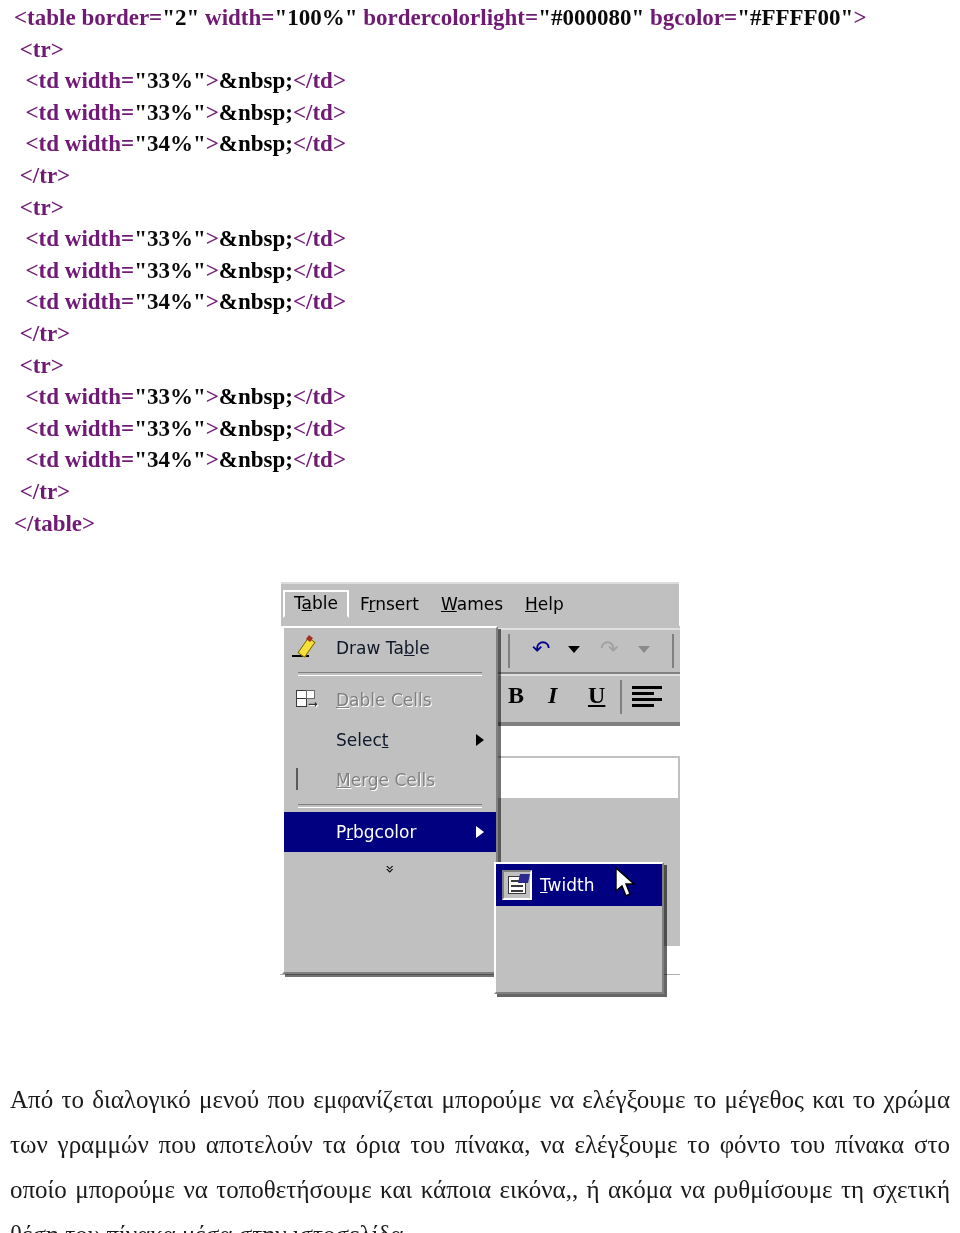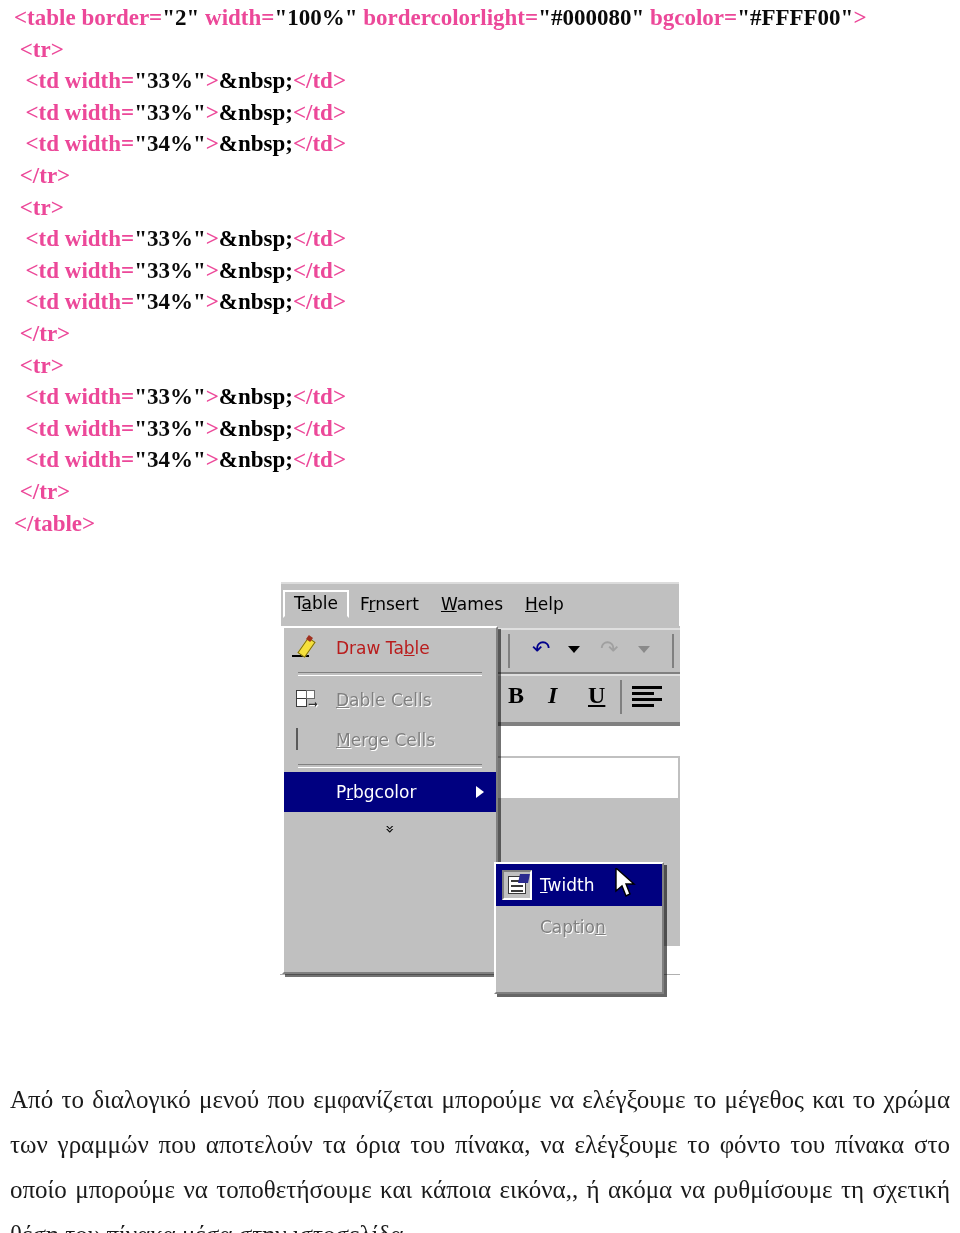--- a/index.html
+++ b/index.html
@@ -17,21 +17,21 @@
     width:936px;
     font-family:"Liberation Serif","DejaVu Serif",serif;
     font-size:23px;
     font-weight:bold;
     line-height:31.6px;
     white-space:pre;
     color:#2b2b8c;
     letter-spacing:0px;
   }
   .code-line{ white-space:pre; }
-  .tag{ color:#ec4899; }
+  .tag{ color:#701a75; }
   .val{ color:#0a0a0a; }
   .ent{ color:#000000; }
 
   
   .figure{
     position:absolute;
     left:280px; top:582px;
     width:400px; height:412px;
   }
   .winbg{
@@ -139,21 +139,21 @@
     border-bottom:2px solid #808080;
     box-sizing:border-box;
     box-shadow:3px 3px 0 rgba(0,0,0,0.55);
   }
   .mi{
     position:relative;
     height:40px;
     display:flex; align-items:center;
     font-family:"DejaVu Sans","Liberation Sans",sans-serif;
     font-size:17px;
-    color:#b91c1c;
+    color:#0f172a;
     padding-left:52px;
     box-sizing:border-box;
     white-space:nowrap;
   }
   .mi.dis{ color:#808080; text-shadow:1px 1px 0 #ffffff; }
   .mi.sel{ background:#000080; color:#ffffff; }
   .mi .arrow{
     position:absolute; right:12px; top:50%; margin-top:-6px;
     width:0;height:0;
     border-top:6px solid transparent;
@@ -312,20 +312,24 @@
       </div>
       <div class="msep"></div>
       <div class="mi dis">
         <span class="mi-ico delc">
           <i></i>
           <i></i>
           <i></i>
           <span class="ar">➞</span>
         </span>
         <span><span class="ul">D</span><span>able Cells</span></span>
+      </div>
+      <div class="mi">
+        <span><span>Selec</span><span class="ul">t</span></span>
+        <span class="arrow"></span>
       </div>
       <div class="mi dis">
         <span class="mi-ico"><span class="merge"><span class="hd"></span><span class="gr"></span></span></span>
         <span><span class="ul">M</span><span>erge Cells</span></span>
       </div>
       <div class="msep"></div>
       <div class="mi sel">
         <span><span>P</span><span class="ul">r</span><span>bgcolor</span></span>
         <span class="arrow"></span>
       </div>
@@ -337,23 +341,20 @@
         <span class="propico">
           <span class="sheet">
             <b></b>
             <b></b>
             <b></b>
           </span>
           <span class="pen"></span>
         </span>
         <span><span class="ul">T</span><span>width</span></span>
       </div>
-      <div class="mi dis">
-        <span><span>Captio</span><span class="ul">n</span></span>
-      </div>
     </div>
 
   <svg class="cursor" viewBox="0 0 22 32">
     <polygon points="1,0 1,23 7,18 11,28 15,26 11,16 19,16" fill="#ffffff" stroke="#000000" stroke-width="1.4"></polygon>
   </svg>
 </div>
 
 <p class="para">Από το διαλογικό μενού που εμφανίζεται μπορούμε να ελέγξουμε το μέγεθος και το χρώμα των γραμμών που αποτελούν τα όρια του πίνακα, να ελέγξουμε το φόντο του πίνακα στο οποίο μπορούμε να τοποθετήσουμε και κάποια εικόνα,, ή ακόμα να ρυθμίσουμε τη σχετική θέση του πίνακα μέσα στην ιστοσελίδα.</p>
 
 </body></html>

